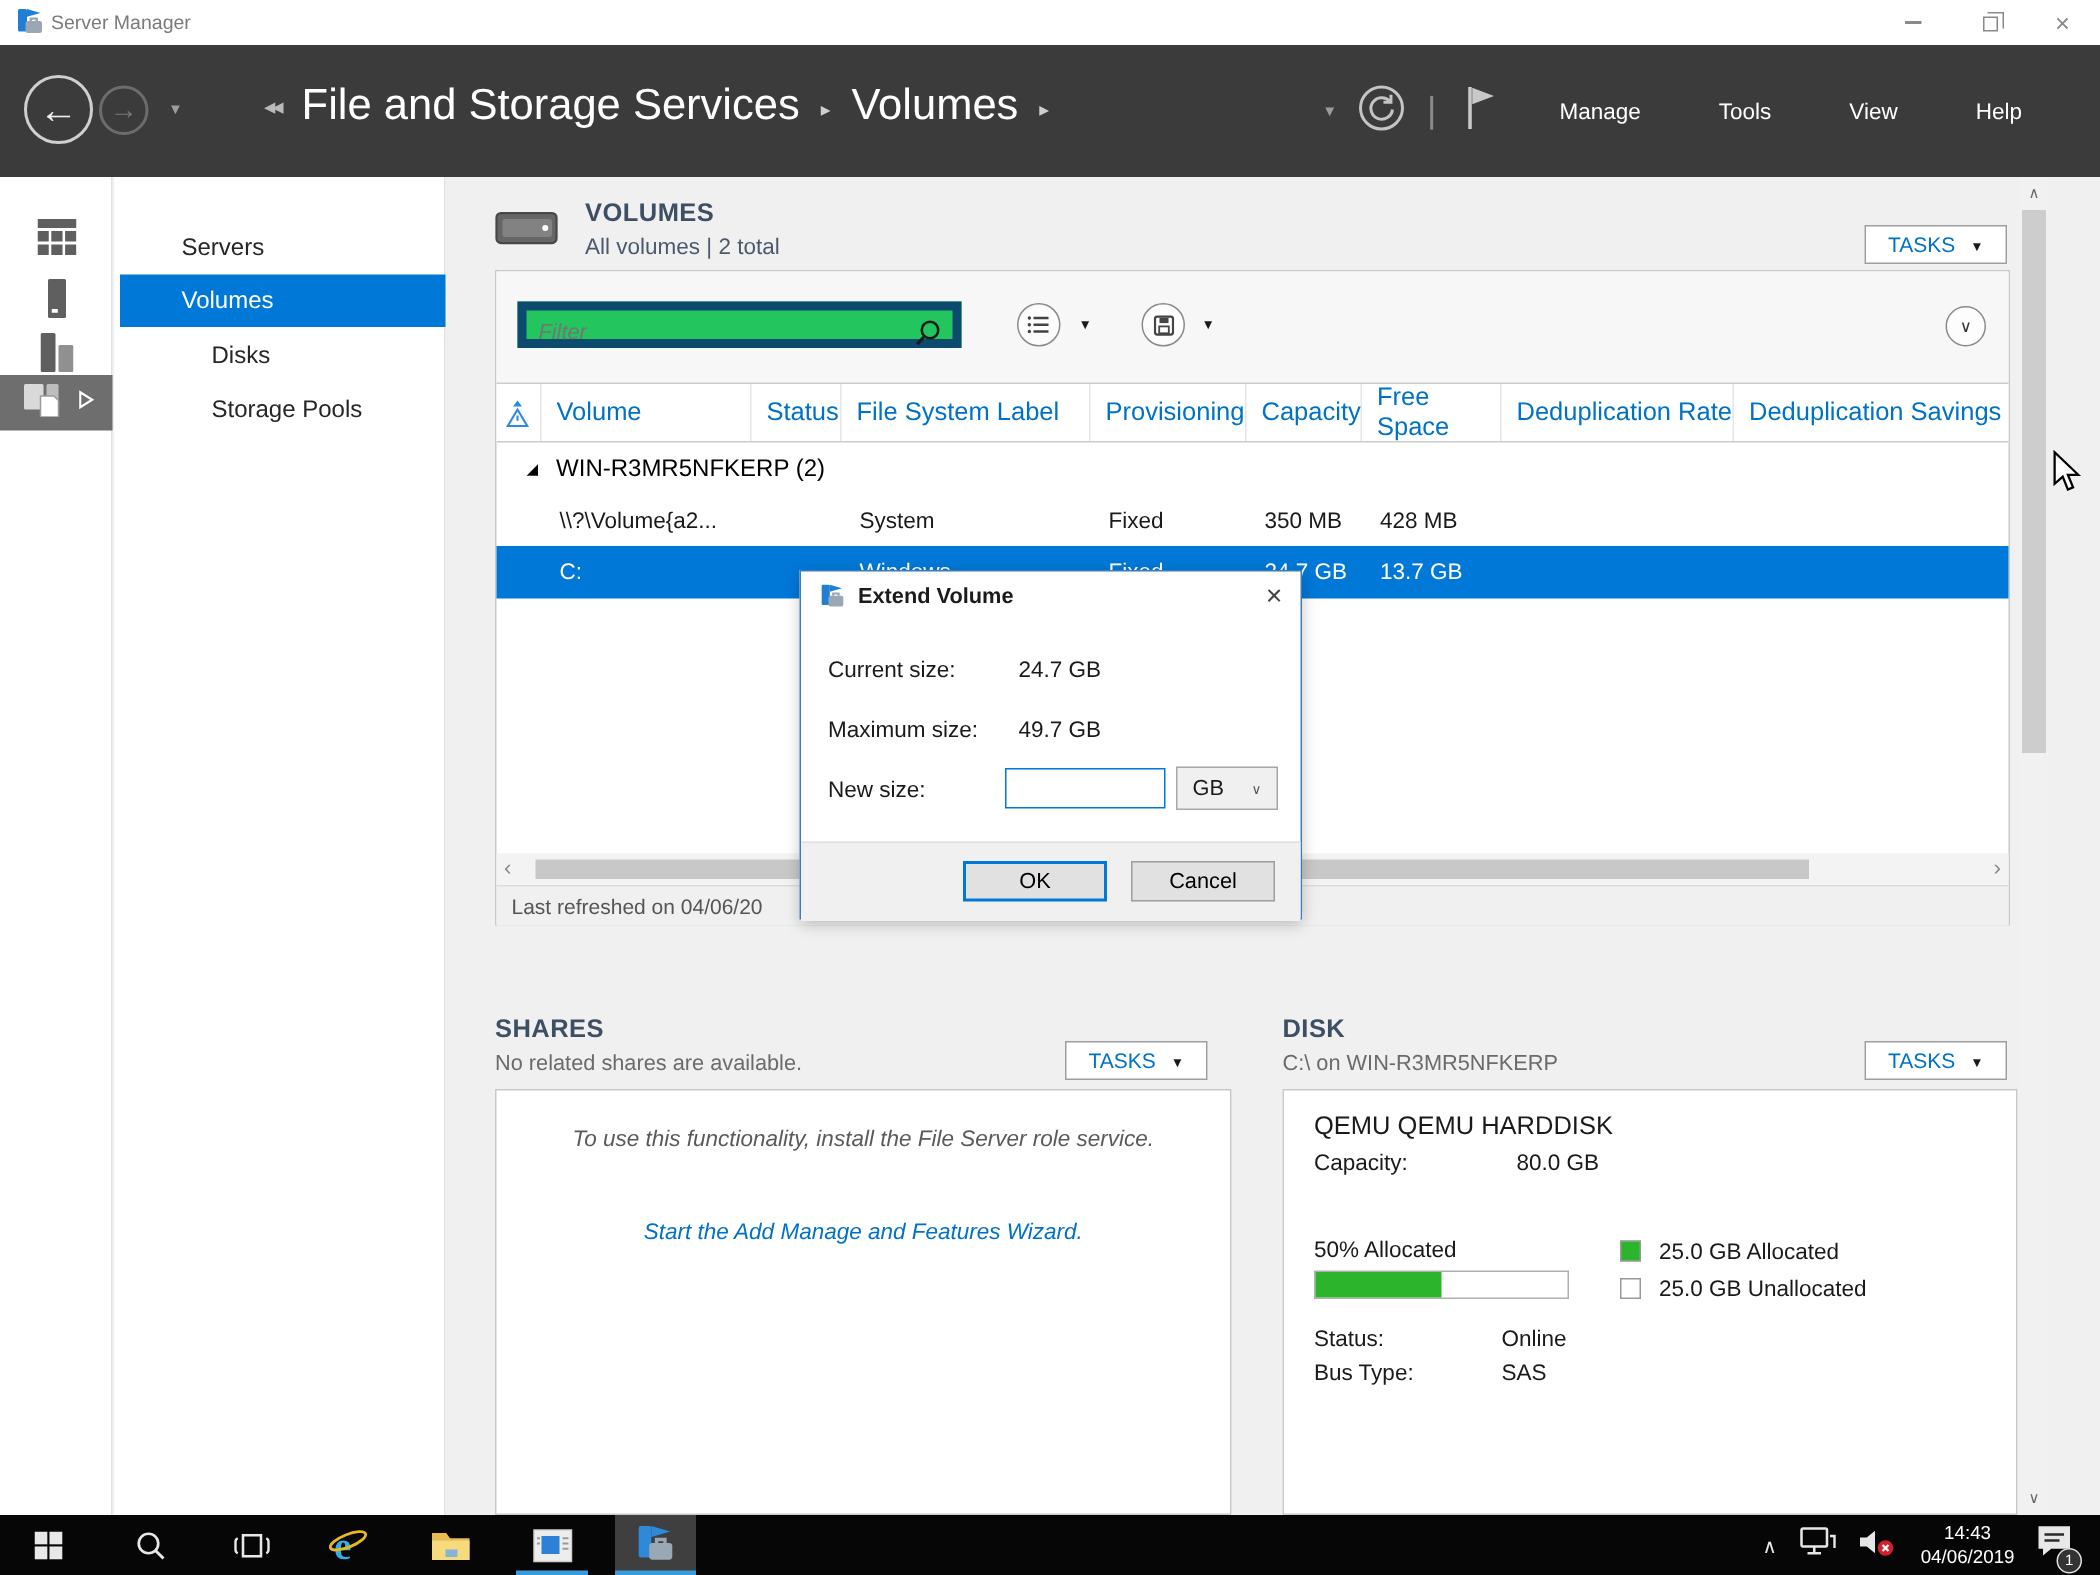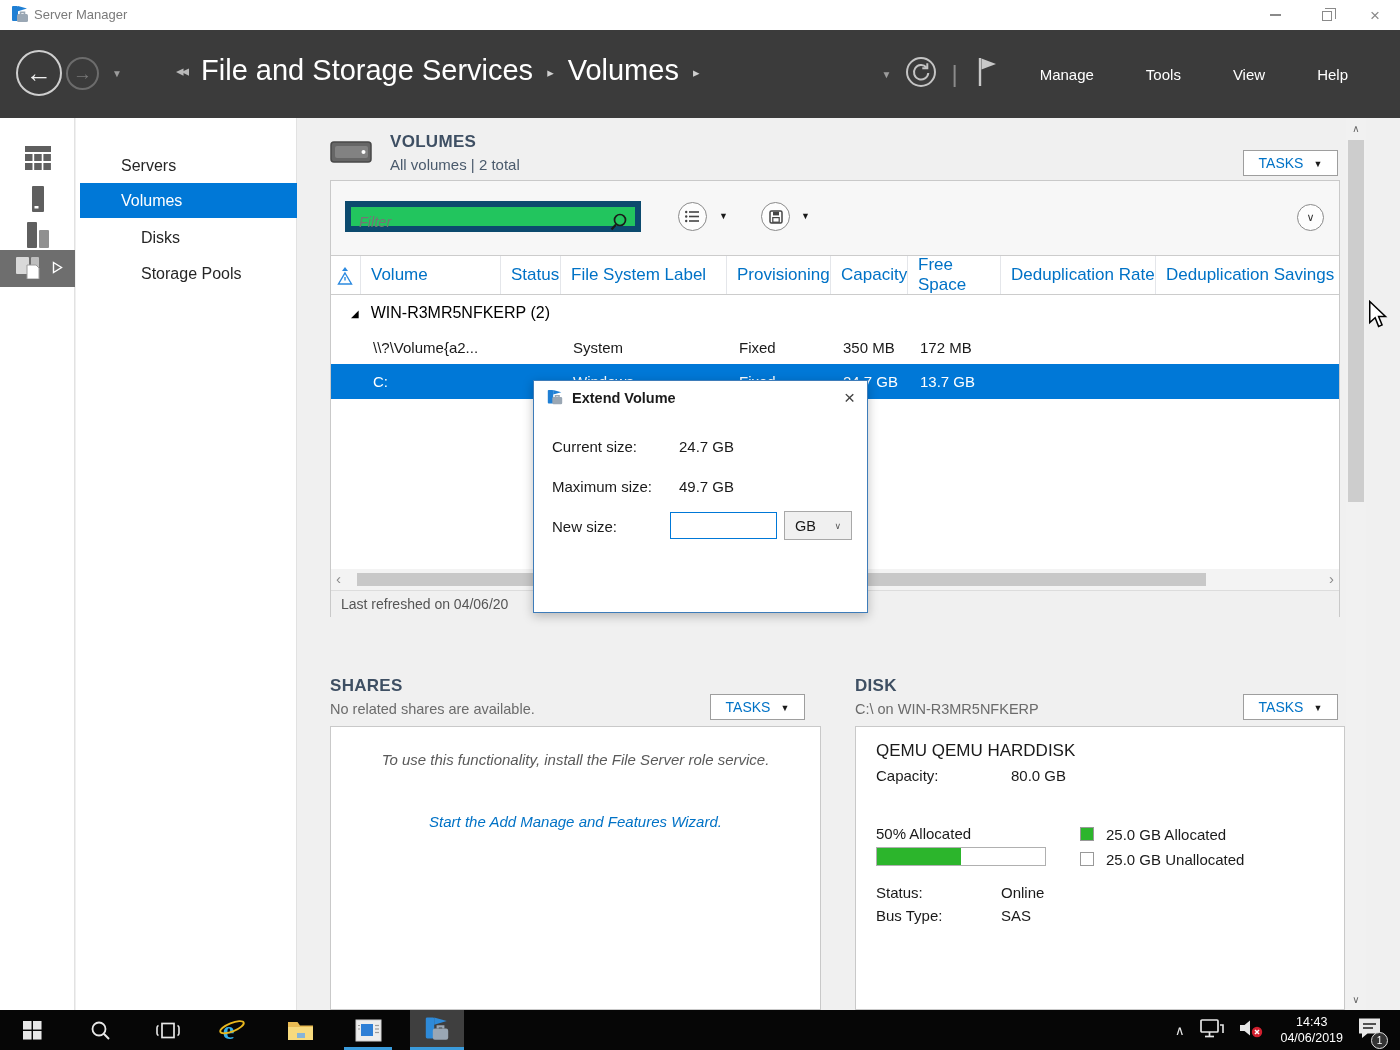--- a/index.html
+++ b/index.html
@@ -323,21 +323,21 @@
       <span class="glabel">WIN-R3MR5NFKERP (2)</span>
     </div>
 
     <div class="trow" style="top:150px;height:33px;">
       <span class="tc" style="width:30px;padding-left:0;"></span>
       <span class="tc" style="width:140px;">\\?\Volume{a2...</span>
       <span class="tc" style="width:60px;"></span>
       <span class="tc" style="width:166px;">System</span>
       <span class="tc" style="width:104px;">Fixed</span>
       <span class="tc" style="width:77px;">350 MB</span>
-      <span class="tc" style="width:93px;">172 MB</span>
+      <span class="tc" style="width:93px;">428 MB</span>
       <span class="tc" style="width:155px;"></span>
       <span class="tc" style="width:183px;"></span>
     </div>
 
     <div class="trow sel" style="top:183px;height:35px;">
       <span class="tc" style="width:30px;padding-left:0;"></span>
       <span class="tc" style="width:140px;">C:</span>
       <span class="tc" style="width:60px;"></span>
       <span class="tc" style="width:166px;">Windows</span>
       <span class="tc" style="width:104px;">Fixed</span>
@@ -422,20 +422,28 @@
   <span class="dlgrow-label" style="top:97px;">Maximum size:</span>
   <span class="dlgrow-value" style="top:97px;">49.7 GB</span>
 
   <span class="dlgrow-label" style="top:137px;">New size:</span>
   <input class="newsizeinput" type="text" value="" style="">
   <div class="unitsel">
     <span>GB</span>
     <span class="chev">∨</span>
   </div>
 
+  <div class="dlgfooter">
+    <div class="dlgbtn okbtn">
+        <span>OK</span>
+      </div>
+    <div class="dlgbtn cancelbtn">
+        <span>Cancel</span>
+      </div>
+  </div>
 </div>
 
 <div class="abs" style="left:1368px;top:300px;z-index:99;">
   <svg width="20" height="30" viewBox="0 0 13 20">
       <path d="M1 1 L1 15 L4.6 11.8 L6.9 17.6 L9.2 16.6 L6.9 11 L11.5 11 Z" fill="#fff" stroke="#000" stroke-width="1"></path>
     </svg>
 </div>
 
 <div class="taskbar">
   <div class="tbcell" style="left:8px;">

